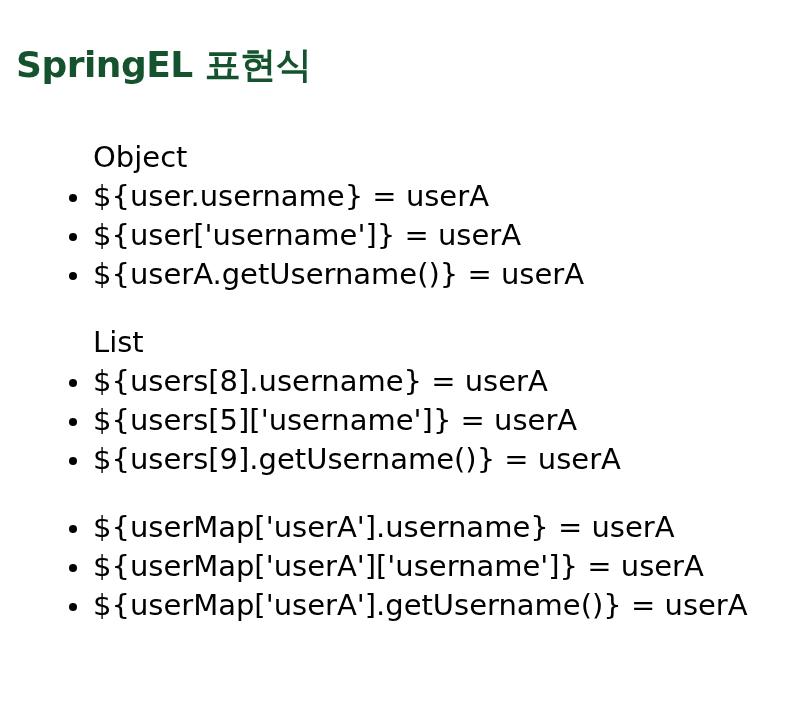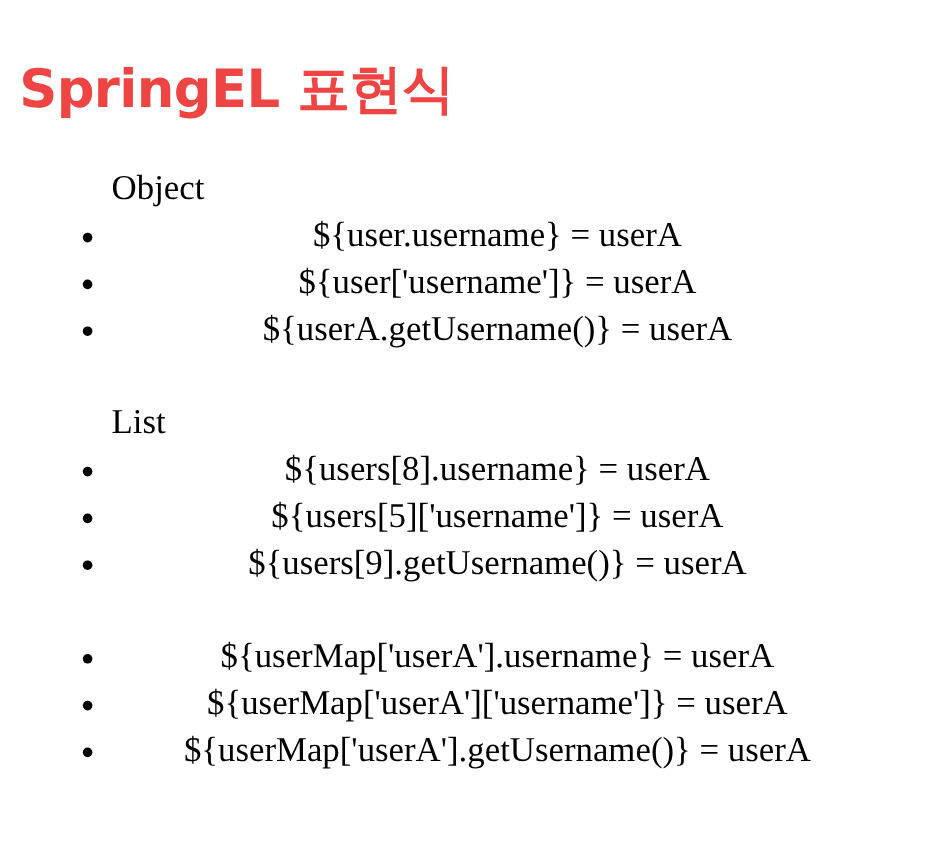--- a/index.html
+++ b/index.html
@@ -20,43 +20,42 @@
 
   .slide {
     position: absolute;
     inset: 0;
   }
 
   .slide-title {
     position: absolute;
     left: 16px;
     top: 18px;
-    font-size: 44px;
+    font-size: 36px;
     line-height: 1.25;
     font-weight: 700;
     letter-spacing: -0.5px;
     white-space: nowrap;
-    color: #ef4444;
+    color: #14532d;
   }
 
   .content {
     position: absolute;
     left: 0;
     top: 138px;
     width: 736px;
-    font-family: Liberation Serif, serif;
   }
 
   .block {
     margin: 0;
     padding: 0;
   }
 
   .block + .block {
-    margin-top: 39px;
+    margin-top: 29px;
   }
 
   .block-heading {
     margin: 0;
     padding: 0 0 0 93px;
     font-size: 29px;
     line-height: 39px;
     font-weight: 400;
     white-space: nowrap;
   }
@@ -68,21 +67,20 @@
   }
 
   .bullet-item {
     position: relative;
     margin: 0;
     padding: 0 0 0 93px;
     font-size: 29px;
     line-height: 39px;
     font-weight: 400;
     white-space: nowrap;
-    text-align: center;
   }
 
   .bullet-item::before {
     content: "";
     position: absolute;
     left: 69px;
     top: 17px;
     width: 8px;
     height: 8px;
     border-radius: 50%;

